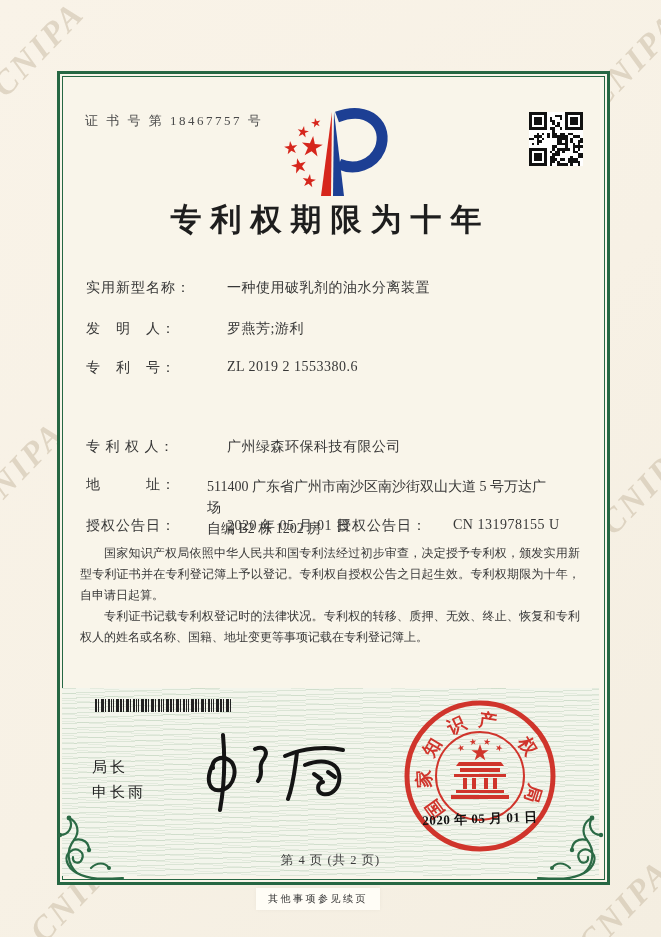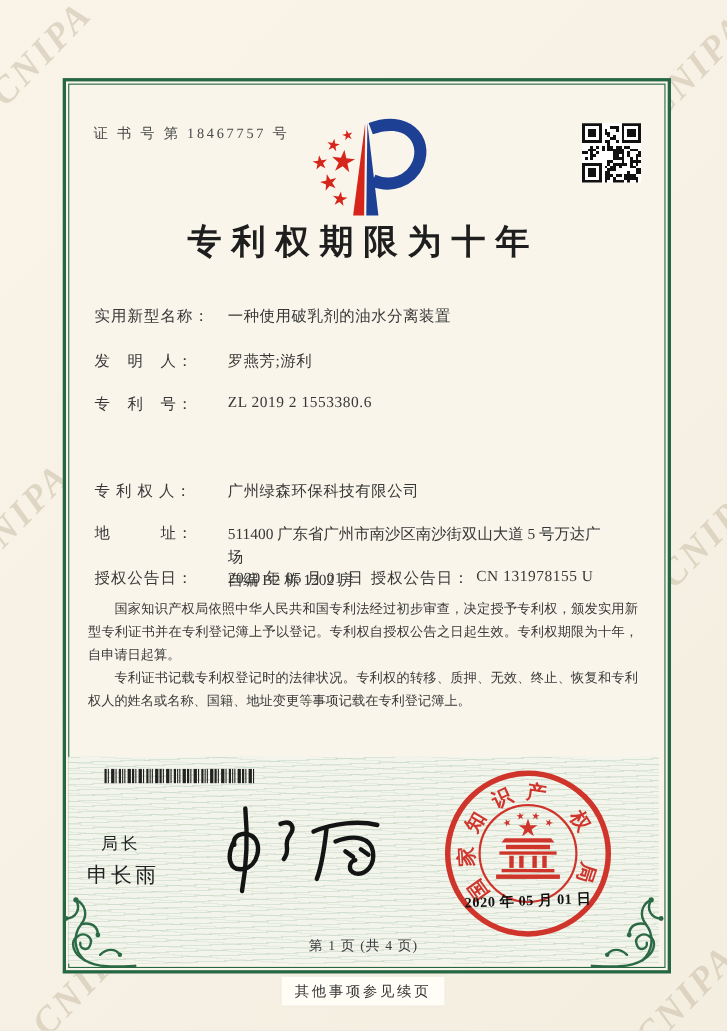--- a/index.html
+++ b/index.html
@@ -32,47 +32,47 @@
       #f3f5ec;}
   
   .cert-no{position:absolute;left:85px;top:112px;font-size:13px;letter-spacing:2.5px;color:#4a4a4a;}
   .qr{position:absolute;left:529px;top:112px;width:54px;height:54px;background:#fff;}
   .logo{position:absolute;left:271px;top:104px;width:130px;height:98px;}
   .title{position:absolute;left:57px;top:199px;width:547px;text-align:center;
     font-size:31px;font-weight:bold;letter-spacing:9px;color:#1e1e1e;}
   
   .field{position:absolute;left:86px;font-size:14px;color:#373737;white-space:nowrap;}
   .flabel{display:inline-block;width:121px;letter-spacing:1px;vertical-align:top;}
-  .fvalue{letter-spacing:.5px;}
+  .fvalue{letter-spacing:.5px;margin-left:20px;}
   .addr-val{display:inline-block;width:345px;white-space:normal;line-height:21px;vertical-align:top;}
   .grant-no-pair{position:absolute;left:251px;top:0;}
   .grant-no-pair .flabel{width:96px;}
   
   .body-text{position:absolute;left:80px;top:543px;width:500px;font-size:12px;
     line-height:21px;text-align:justify;color:#383838;}
   .body-text p{margin:0;text-indent:2em;}
   
   .barcode{position:absolute;left:95px;top:699px;height:13px;display:flex;align-items:stretch;}
   .barcode span{display:block;background:#222;}
   
   .sig-title{position:absolute;left:92px;top:758px;font-size:15px;letter-spacing:3px;color:#222;
     font-family:"Liberation Sans","DejaVu Sans",sans-serif;}
-  .sig-name{position:absolute;left:79px;top:783px;font-size:19px;letter-spacing:3px;color:#222;
+  .sig-name{position:absolute;left:92px;top:783px;font-size:15px;letter-spacing:3px;color:#222;
     font-family:"Liberation Sans","DejaVu Sans",sans-serif;}
   .sig-script{position:absolute;left:185px;top:722px;width:170px;height:95px;}
   
   .seal{position:absolute;left:400px;top:696px;width:160px;height:160px;opacity:.95;}
   .seal-char{font-size:18px;font-weight:bold;fill:#cf2b22;font-family:"Liberation Serif","DejaVu Serif",serif;}
   .seal-date{position:absolute;left:406px;top:810px;width:148px;text-align:center;
     font-size:13px;color:#111;letter-spacing:.5px;transform:rotate(-2deg);font-weight:bold;}
   
   .page-indicator{position:absolute;left:57px;top:852px;width:547px;text-align:center;
     font-size:12.5px;color:#3b3b3b;letter-spacing:1px;}
   .note-chip{position:absolute;left:256px;top:888px;background:#fffdf6;padding:4px 12px;
-    font-size:13px;color:#333;letter-spacing:2.5px;box-shadow:0 0 4px rgba(0,0,0,.04);}
+    font-size:10px;color:#333;letter-spacing:2.5px;box-shadow:0 0 4px rgba(0,0,0,.04);}
   .flourish{position:absolute;width:78px;height:80px;}
   .flourish-left{left:47px;top:806px;}
   .flourish-right{left:536px;top:806px;transform:scaleX(-1);}
 </style>
 </head>
 <body>
 
 <div class="page">
 
   <span class="wm wm1">CNIPA</span>
@@ -473,16 +473,16 @@
       <path d="M44,62 C50,56 58,56 62,62"></path>
     </g>
     <g fill="#2b6a45">
       <circle cx="22" cy="12" r="2.4"></circle>
         <circle cx="13" cy="29" r="2.2"></circle>
       <circle cx="42" cy="44" r="2.2"></circle>
         <circle cx="62" cy="62" r="2"></circle>
     </g>
   </svg>
 
-  <div class="page-indicator">第 1 页 (共 4 页)</div>
+  <div class="page-indicator">第 4 页 (共 2 页)</div>
   <div class="note-chip">其他事项参见续页</div>
 
 </div>
 
 </body></html>

